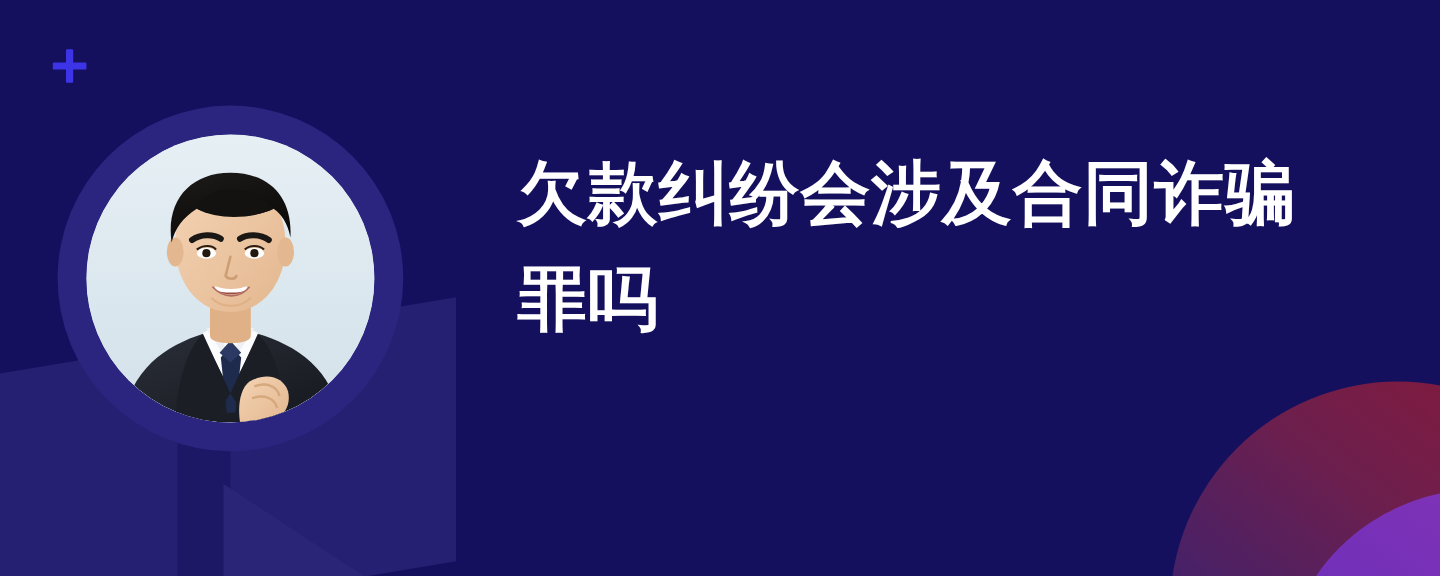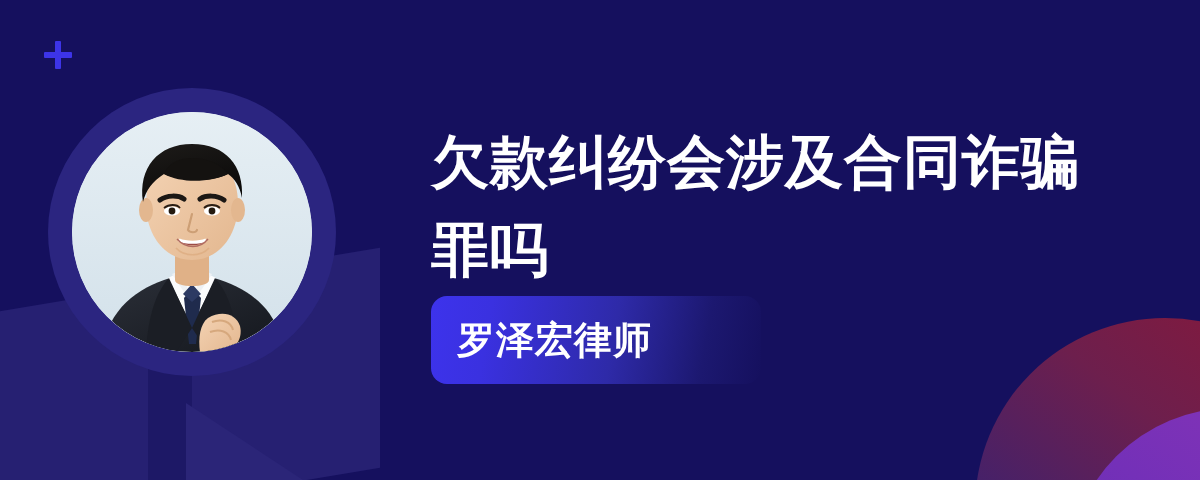--- a/index.html
+++ b/index.html
@@ -267,16 +267,15 @@
           <path d="M104 136 C112 145 129 145 137 136" stroke="#dca97e" stroke-width="1.6" fill="none" opacity="0.7"></path>
         </g>
       </svg>
     </div>
   </div>
 
   <div class="content">
     <h1 class="title">欠款纠纷会涉及合同诈骗
 罪吗</h1>
 
-    <button class="name-button">罗泽宏律师</button>
   </div>
 
 </div>
 
 </body></html>

